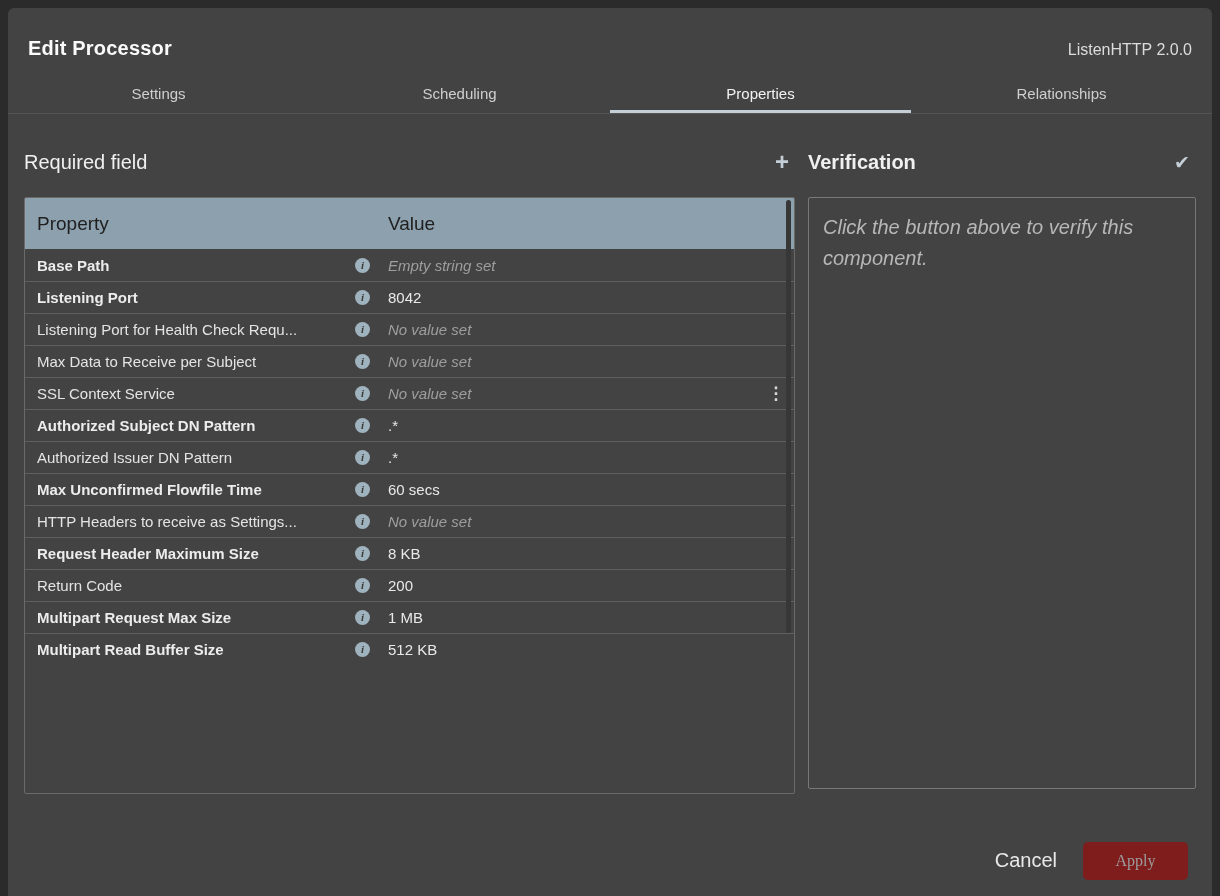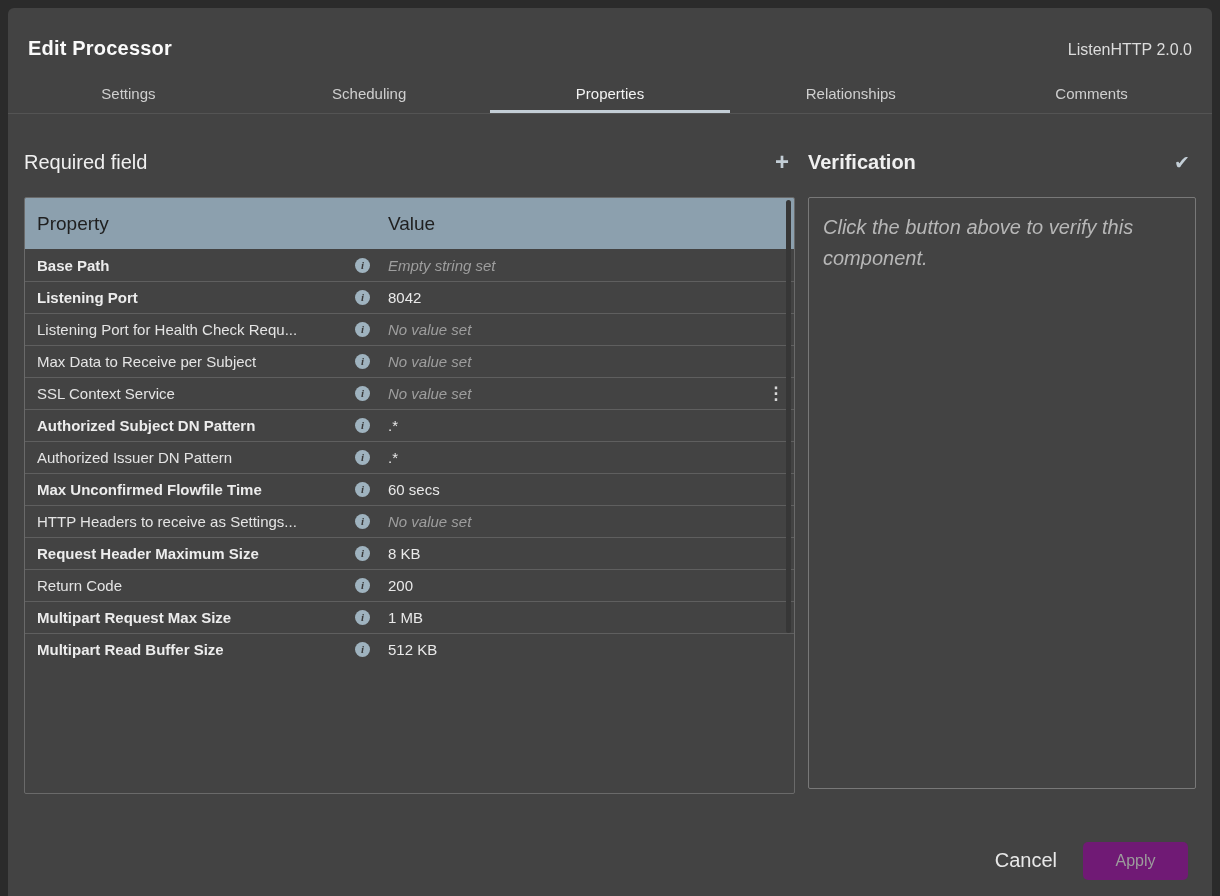--- a/index.html
+++ b/index.html
@@ -45,39 +45,38 @@
   .menu{justify-self:center;color:#d8d8d8;font-size:17px;font-weight:700;cursor:pointer;letter-spacing:0;}
   .scroll-thumb{position:absolute;right:3px;top:2px;width:5px;height:433px;background:#373737;border-radius:3px;}
   
   .verify-box{height:592px;border:1px solid #787878;border-radius:2px;padding:14px 14px;}
   .verify-box p{font-style:italic;color:#b7b7b7;font-size:20px;line-height:1.55;max-width:320px;}
   
   .footer{position:absolute;left:0;right:0;bottom:0;height:70px;display:flex;
     justify-content:flex-end;align-items:flex-end;padding:0 24px 16px;gap:24px;}
   .btn-text{background:none;border:none;color:#e8e8e8;font-size:20px;cursor:pointer;
     font-family:"Liberation Sans",sans-serif;padding:8px 2px;}
-  .btn-apply{width:105px;height:38px;background:#701a75;border:none;border-radius:5px;
-    color:#9c9c9c;font-size:16px;font-family:Liberation Sans, sans-serif;}
+  .btn-apply{width:105px;height:38px;background:#7f1d1d;border:none;border-radius:5px;
+    color:#9c9c9c;font-size:16px;font-family:Liberation Serif, serif;}
 </style>
 </head>
 <body>
 
 <div class="dialog">
 
   <div class="dialog-header">
     <h1 class="dialog-title">Edit Processor</h1>
     <span class="version">ListenHTTP 2.0.0</span>
   </div>
 
   <nav class="tabs" id="tabs">
       <div class="tab">Settings</div>
       <div class="tab">Scheduling</div>
       <div class="tab active">Properties</div>
       <div class="tab">Relationships</div>
-      <div class="tab">Comments</div>
     </nav>
 
   <div class="body">
 
     <section class="left-col">
       <div class="section-head">
         <span class="section-title">Required field</span>
         <button class="icon-btn">
           <span class="plus">+</span>
         </button>

